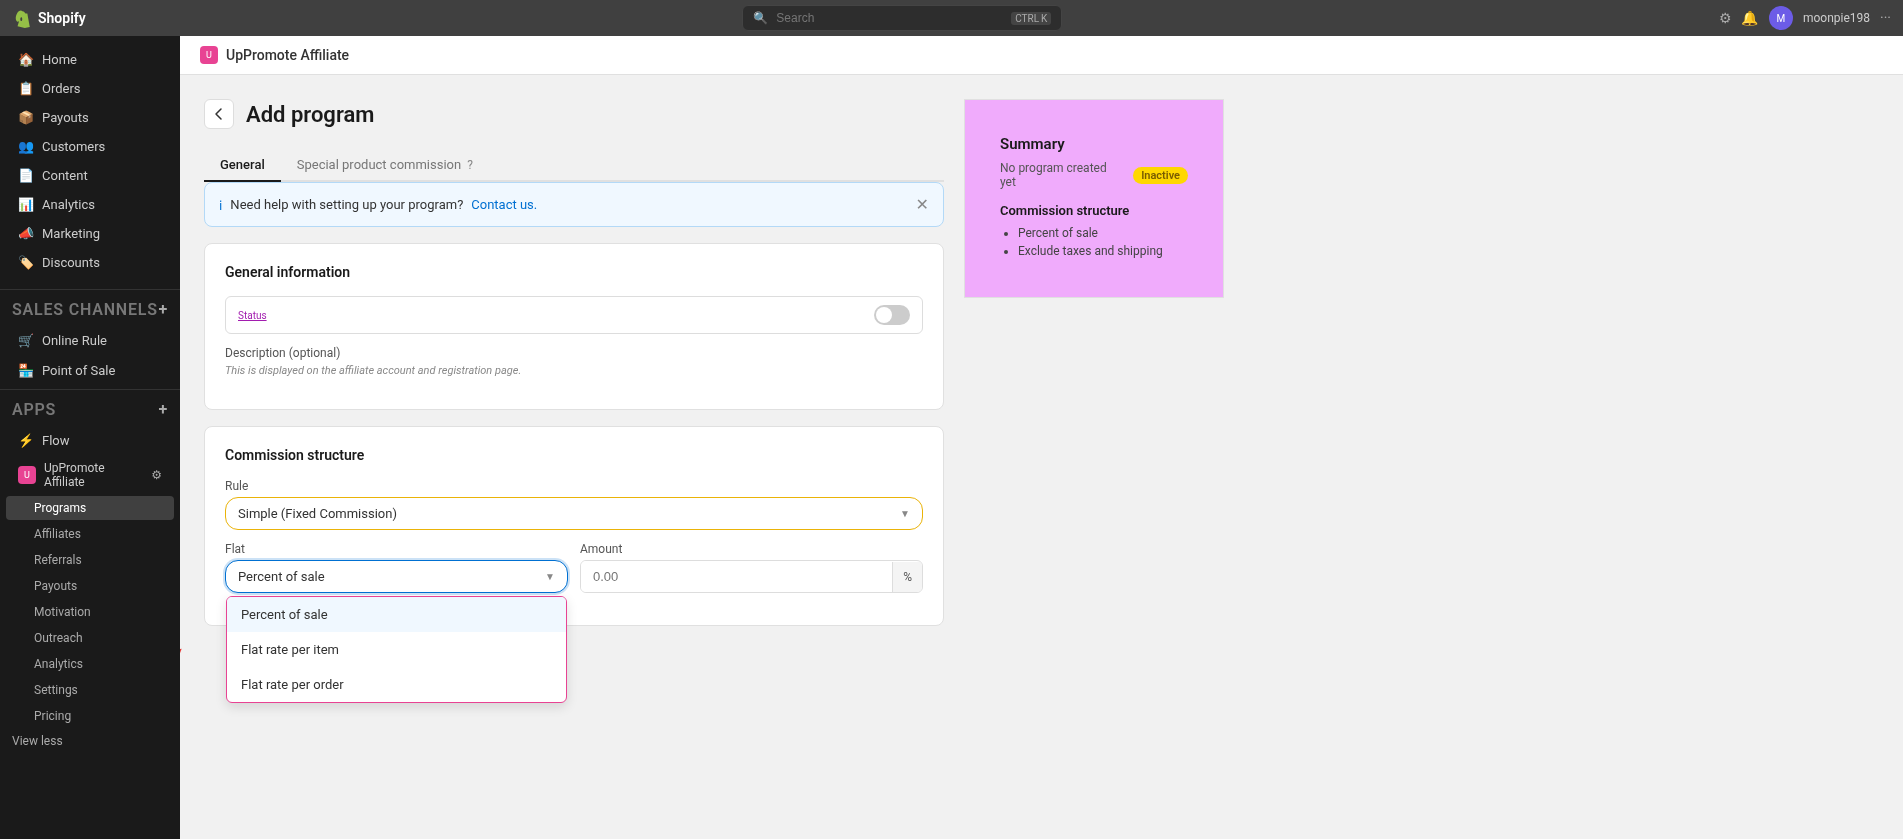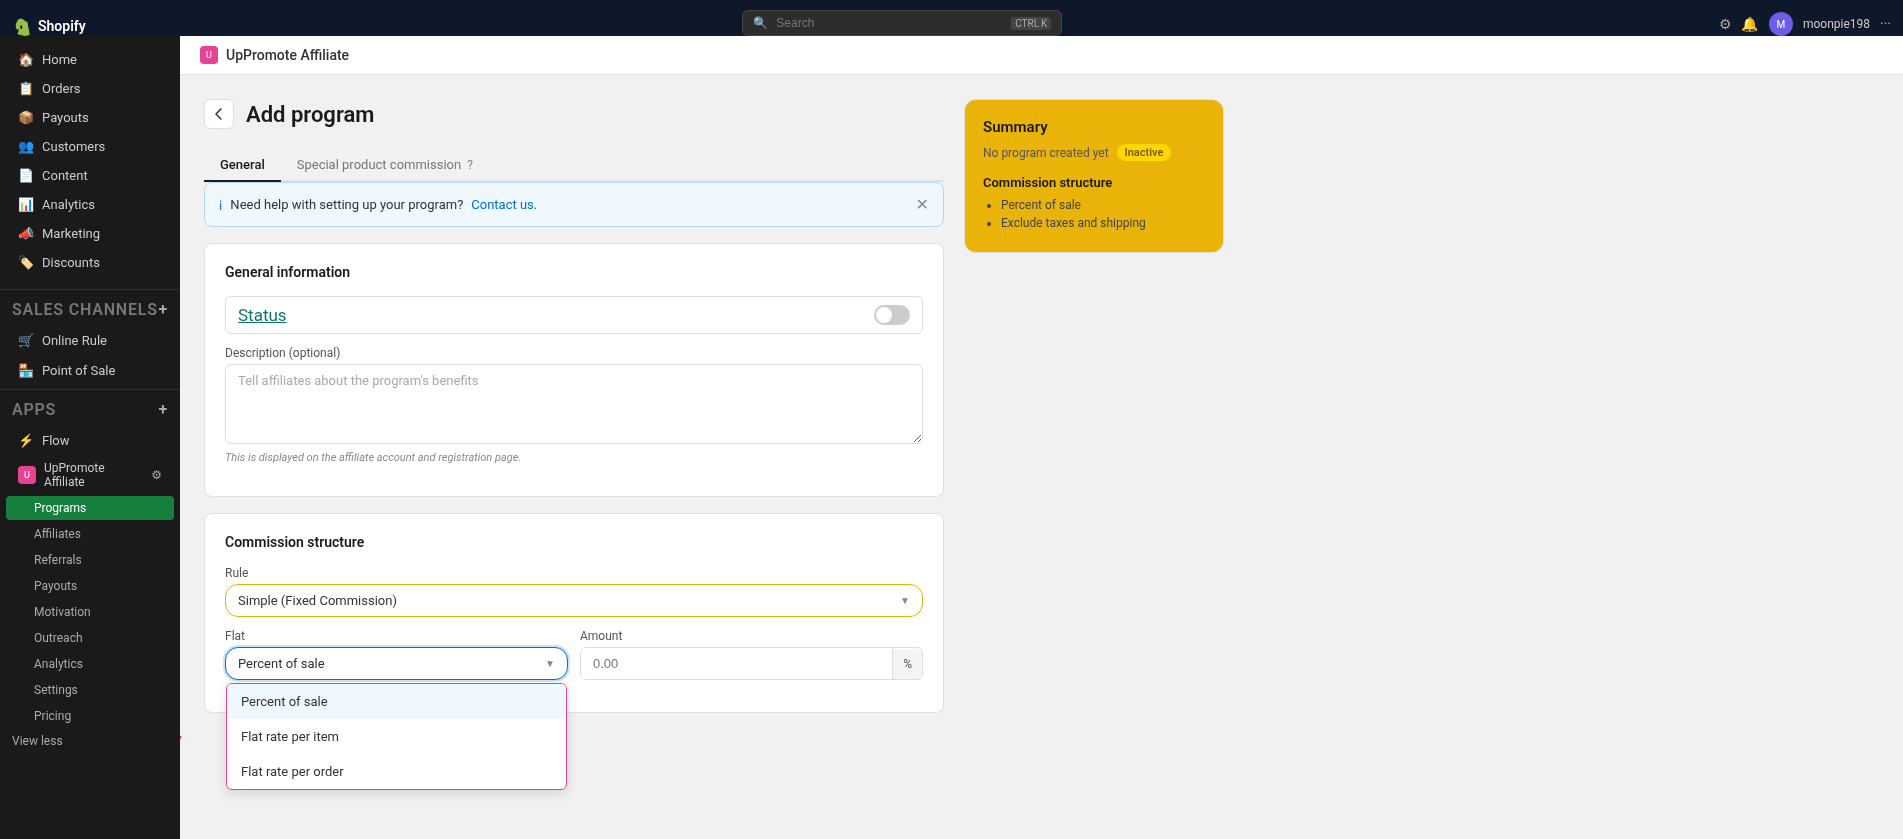--- a/index.html
+++ b/index.html
@@ -1,23 +1,23 @@
 <!DOCTYPE html>
 <html><head>
   <meta charset="utf-8">
   <style>
     * { box-sizing: border-box; margin: 0; padding: 0; }
     body { font-family: -apple-system, BlinkMacSystemFont, 'Segoe UI', Roboto, sans-serif; font-size: 13px; background: #f1f1f1; display: flex; flex-direction: column; height: 100vh; overflow: hidden; }
 
     
     .topbar {
-      background: #0f172a;
+      background: #404040;
       height: 36px;
       display: flex;
-      align-items: flex-end;
+      align-items: center;
       padding: 0 12px;
       justify-content: space-between;
       flex-shrink: 0;
     }
     .topbar-left { display: flex; align-items: center; gap: 8px; }
     .shopify-logo { display: flex; align-items: center; gap: 6px; color: #fff; font-size: 14px; font-weight: 600; }
     .shopify-logo svg { width: 20px; height: 20px; }
     .search-bar {
       background: #2d2d2d;
       border: 1px solid #444;
@@ -78,21 +78,21 @@
     .sidebar-sub-item {
       display: flex;
       align-items: center;
       padding: 5px 12px 5px 28px;
       cursor: pointer;
       color: #aaa;
       font-size: 12px;
       border-radius: 4px;
       margin: 1px 6px;
     }
-    .sidebar-sub-item.active { color: #fff; background: #15803d; }
+    .sidebar-sub-item.active { color: #fff; background: #404040; }
     .app-item {
       display: flex;
       align-items: center;
       gap: 8px;
       padding: 5px 12px;
       cursor: pointer;
       color: #ccc;
       font-size: 12px;
       border-radius: 4px;
       margin: 1px 6px;
@@ -210,21 +210,21 @@
     
     .status-row {
       display: flex;
       align-items: center;
       justify-content: space-between;
       border: 1px solid #ddd;
       border-radius: 6px;
       padding: 8px 12px;
       margin-bottom: 12px;
     }
-    .status-label { font-size: 17px; color: #0f766e; text-decoration: underline; }
+    .status-label { font-size: 10px; color: #a21caf; text-decoration: underline; }
     .toggle {
       width: 36px;
       height: 20px;
       background: #ccc;
       border-radius: 10px;
       position: relative;
       cursor: pointer;
       transition: background 0.2s;
     }
     .toggle-knob {
@@ -280,24 +280,24 @@
     .dropdown-item {
       padding: 10px 14px;
       cursor: pointer;
       font-size: 13px;
       color: #333;
     }
     .dropdown-item.selected { background: #f0f8ff; }
 
     
     .summary-card {
-      background: #eab308;
-      border-radius: 12px;
+      background: #f0abfc;
+      border-radius: 0;
       border: 1px solid #e0e0e0;
-      padding: 18px;
+      padding: 35px;
       width: 260px;
       flex-shrink: 0;
     }
     .summary-title { font-size: 15px; font-weight: 600; color: #1a1a1a; margin-bottom: 8px; }
     .summary-status-row { display: flex; align-items: center; gap: 8px; margin-bottom: 14px; }
     .summary-status-text { font-size: 12px; color: #555; }
     .badge-inactive {
       background: #ffd700;
       color: #7a5c00;
       font-size: 11px;
@@ -488,21 +488,20 @@
 
           <div class="status-row">
             <span class="status-label">Status</span>
             <div class="toggle">
               <div class="toggle-knob"></div>
             </div>
           </div>
 
           <div class="form-field">
             <label class="form-label">Description (optional)</label>
-            <textarea class="form-textarea" placeholder="Tell affiliates about the program's benefits" style=""></textarea>
             <div class="form-hint">This is displayed on the affiliate account and registration page.</div>
           </div>
         </div>
 
         <div class="form-card">
           <div class="section-title">Commission structure</div>
 
           <div class="form-field">
             <label class="form-label">Rule</label>
             <div class="form-select-wrapper">

